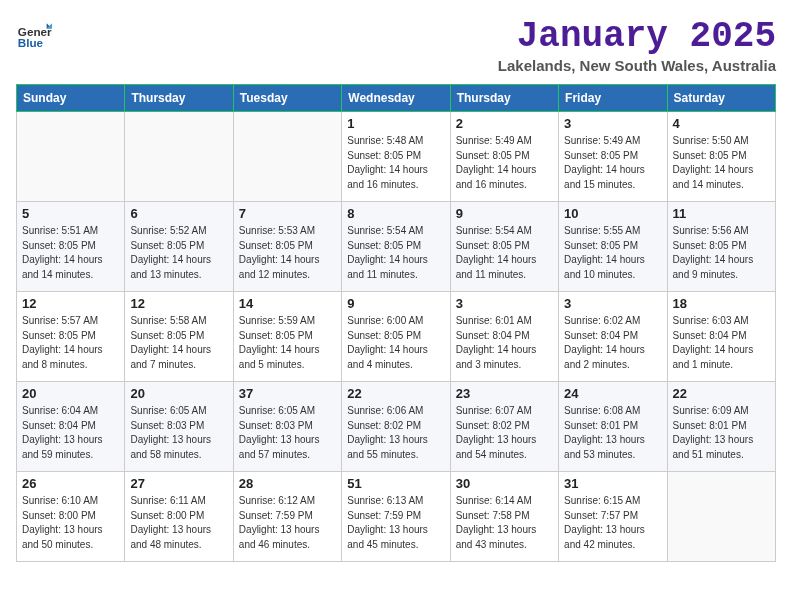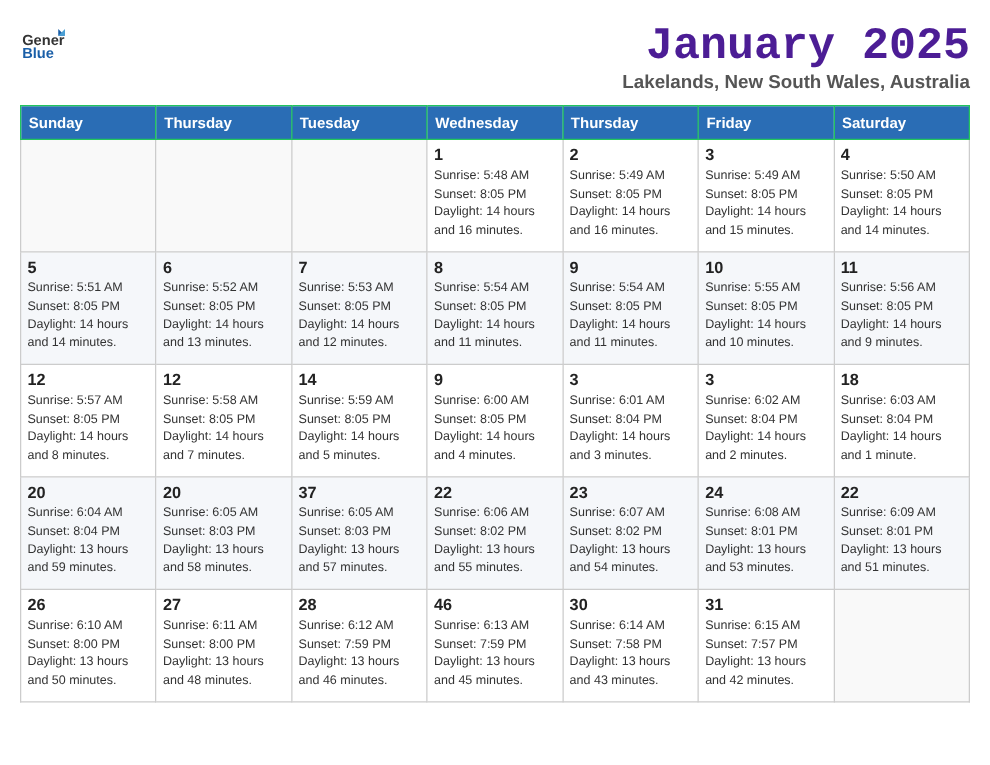--- a/index.html
+++ b/index.html
@@ -229,21 +229,21 @@
         </td>
         <td>
           <div class="day-number">27</div>
           <div class="day-detail">Sunrise: 6:11 AM<br>Sunset: 8:00 PM<br>Daylight: 13 hours<br>and 48 minutes.</div>
         </td>
         <td>
           <div class="day-number">28</div>
           <div class="day-detail">Sunrise: 6:12 AM<br>Sunset: 7:59 PM<br>Daylight: 13 hours<br>and 46 minutes.</div>
         </td>
         <td>
-          <div class="day-number">46</div>
+          <div class="day-number">51</div>
           <div class="day-detail">Sunrise: 6:13 AM<br>Sunset: 7:59 PM<br>Daylight: 13 hours<br>and 45 minutes.</div>
         </td>
         <td>
           <div class="day-number">30</div>
           <div class="day-detail">Sunrise: 6:14 AM<br>Sunset: 7:58 PM<br>Daylight: 13 hours<br>and 43 minutes.</div>
         </td>
         <td>
           <div class="day-number">31</div>
           <div class="day-detail">Sunrise: 6:15 AM<br>Sunset: 7:57 PM<br>Daylight: 13 hours<br>and 42 minutes.</div>
         </td>

